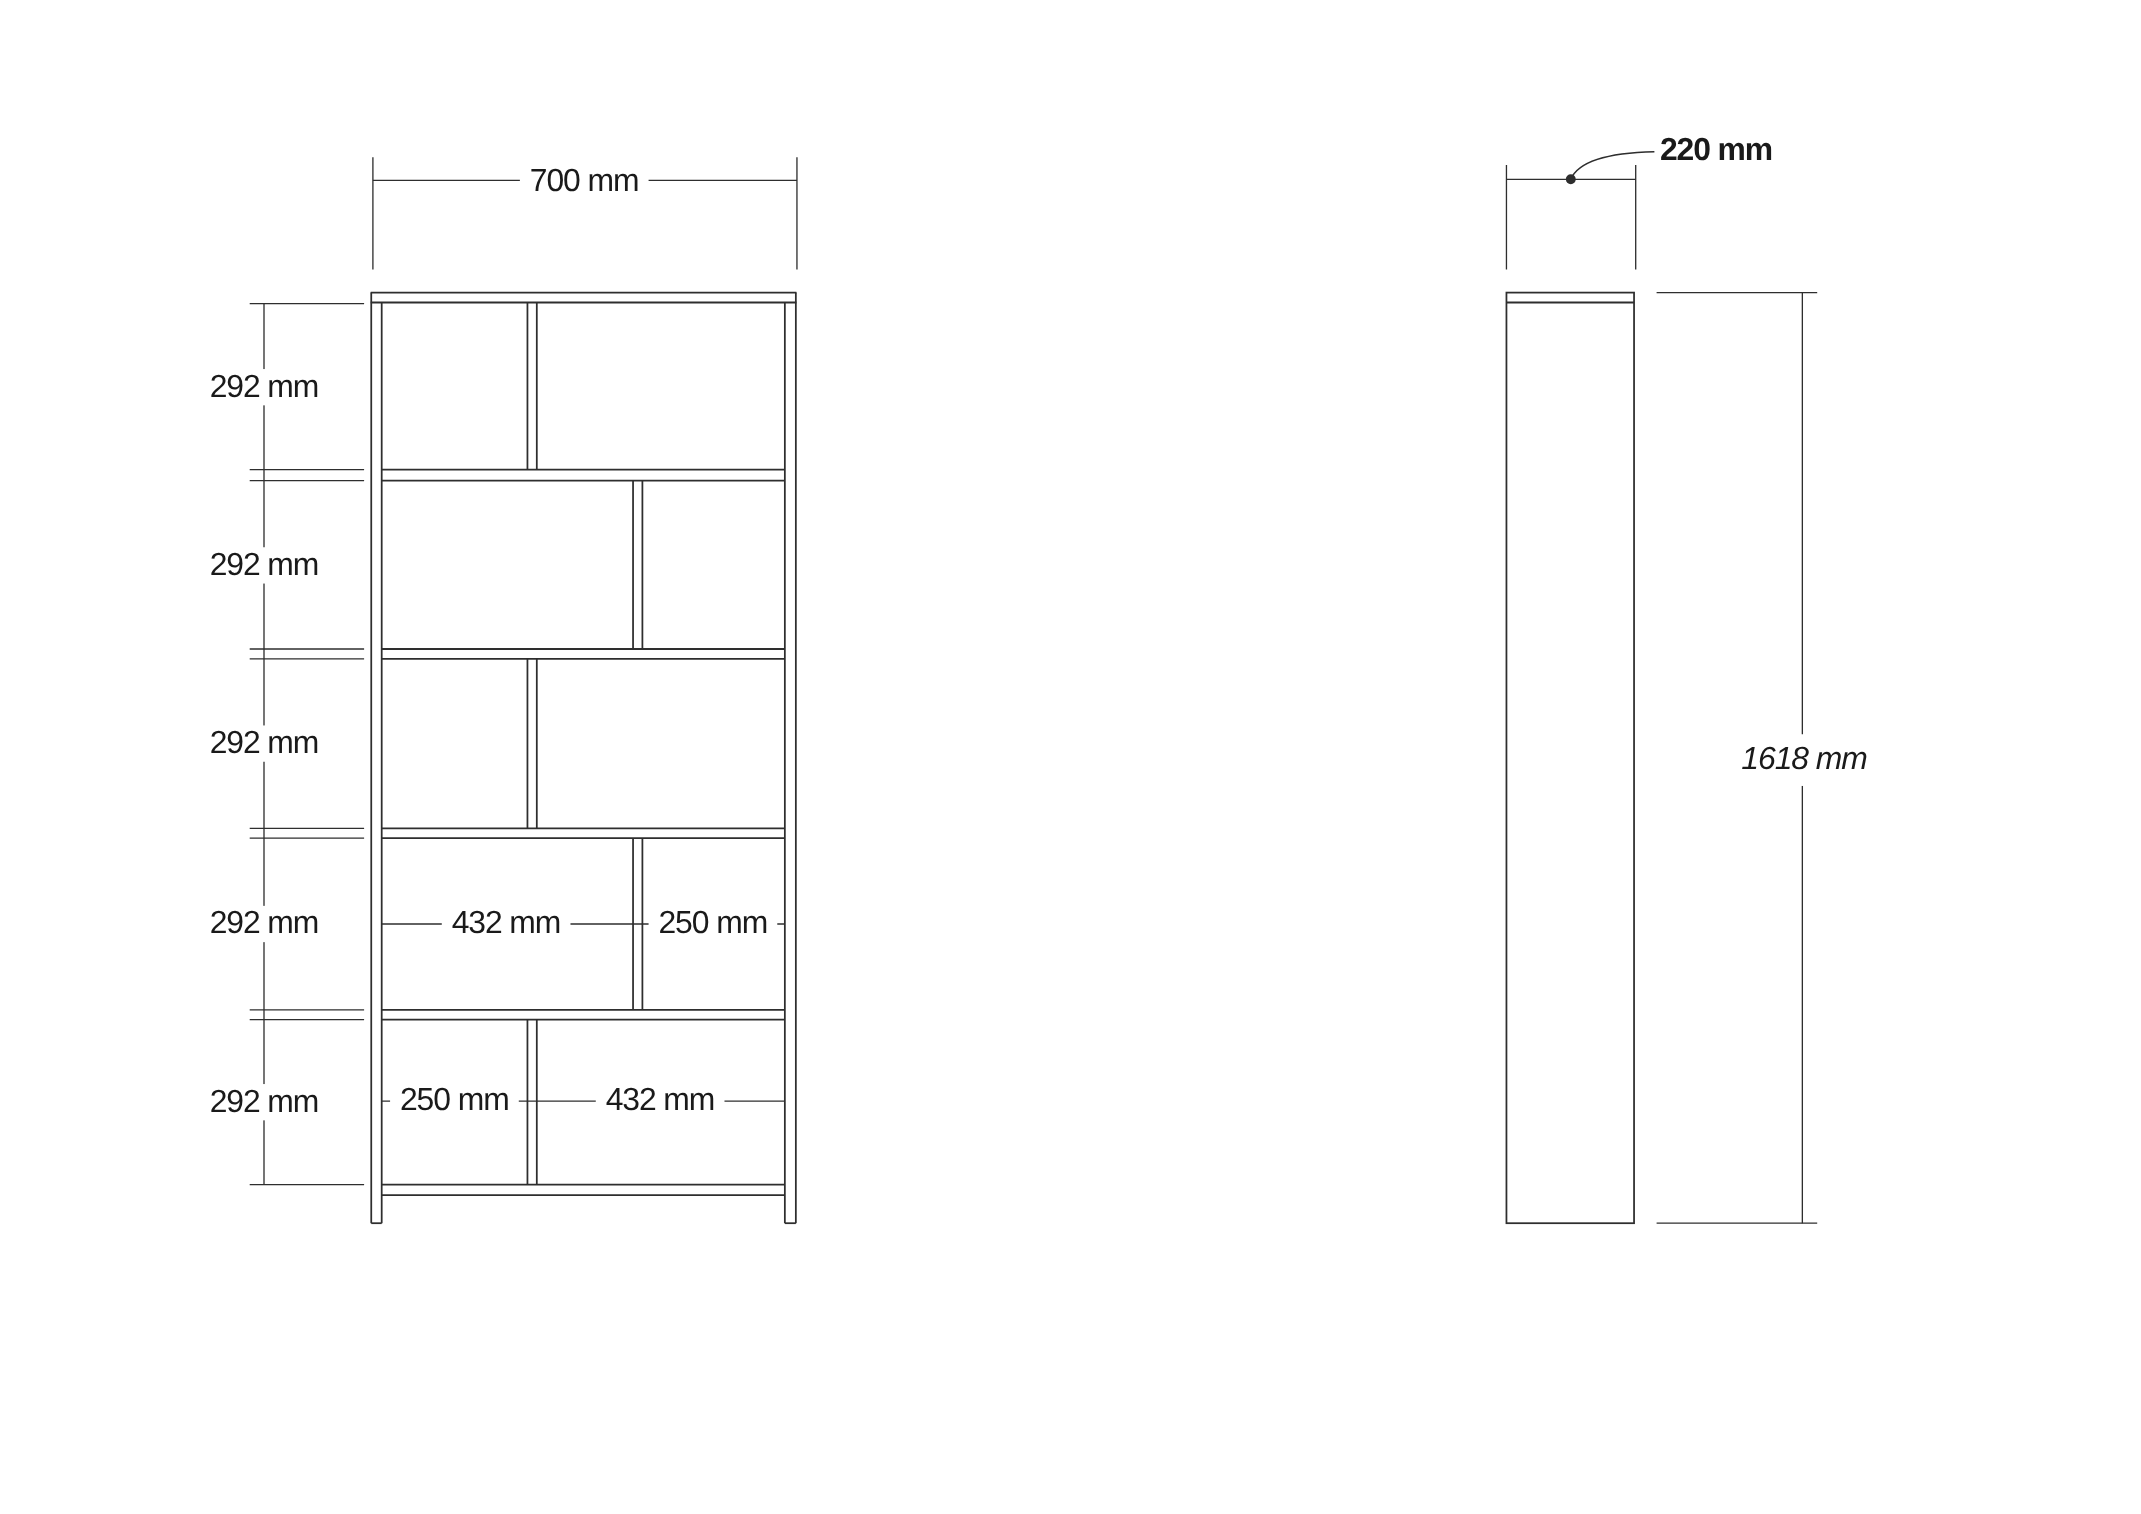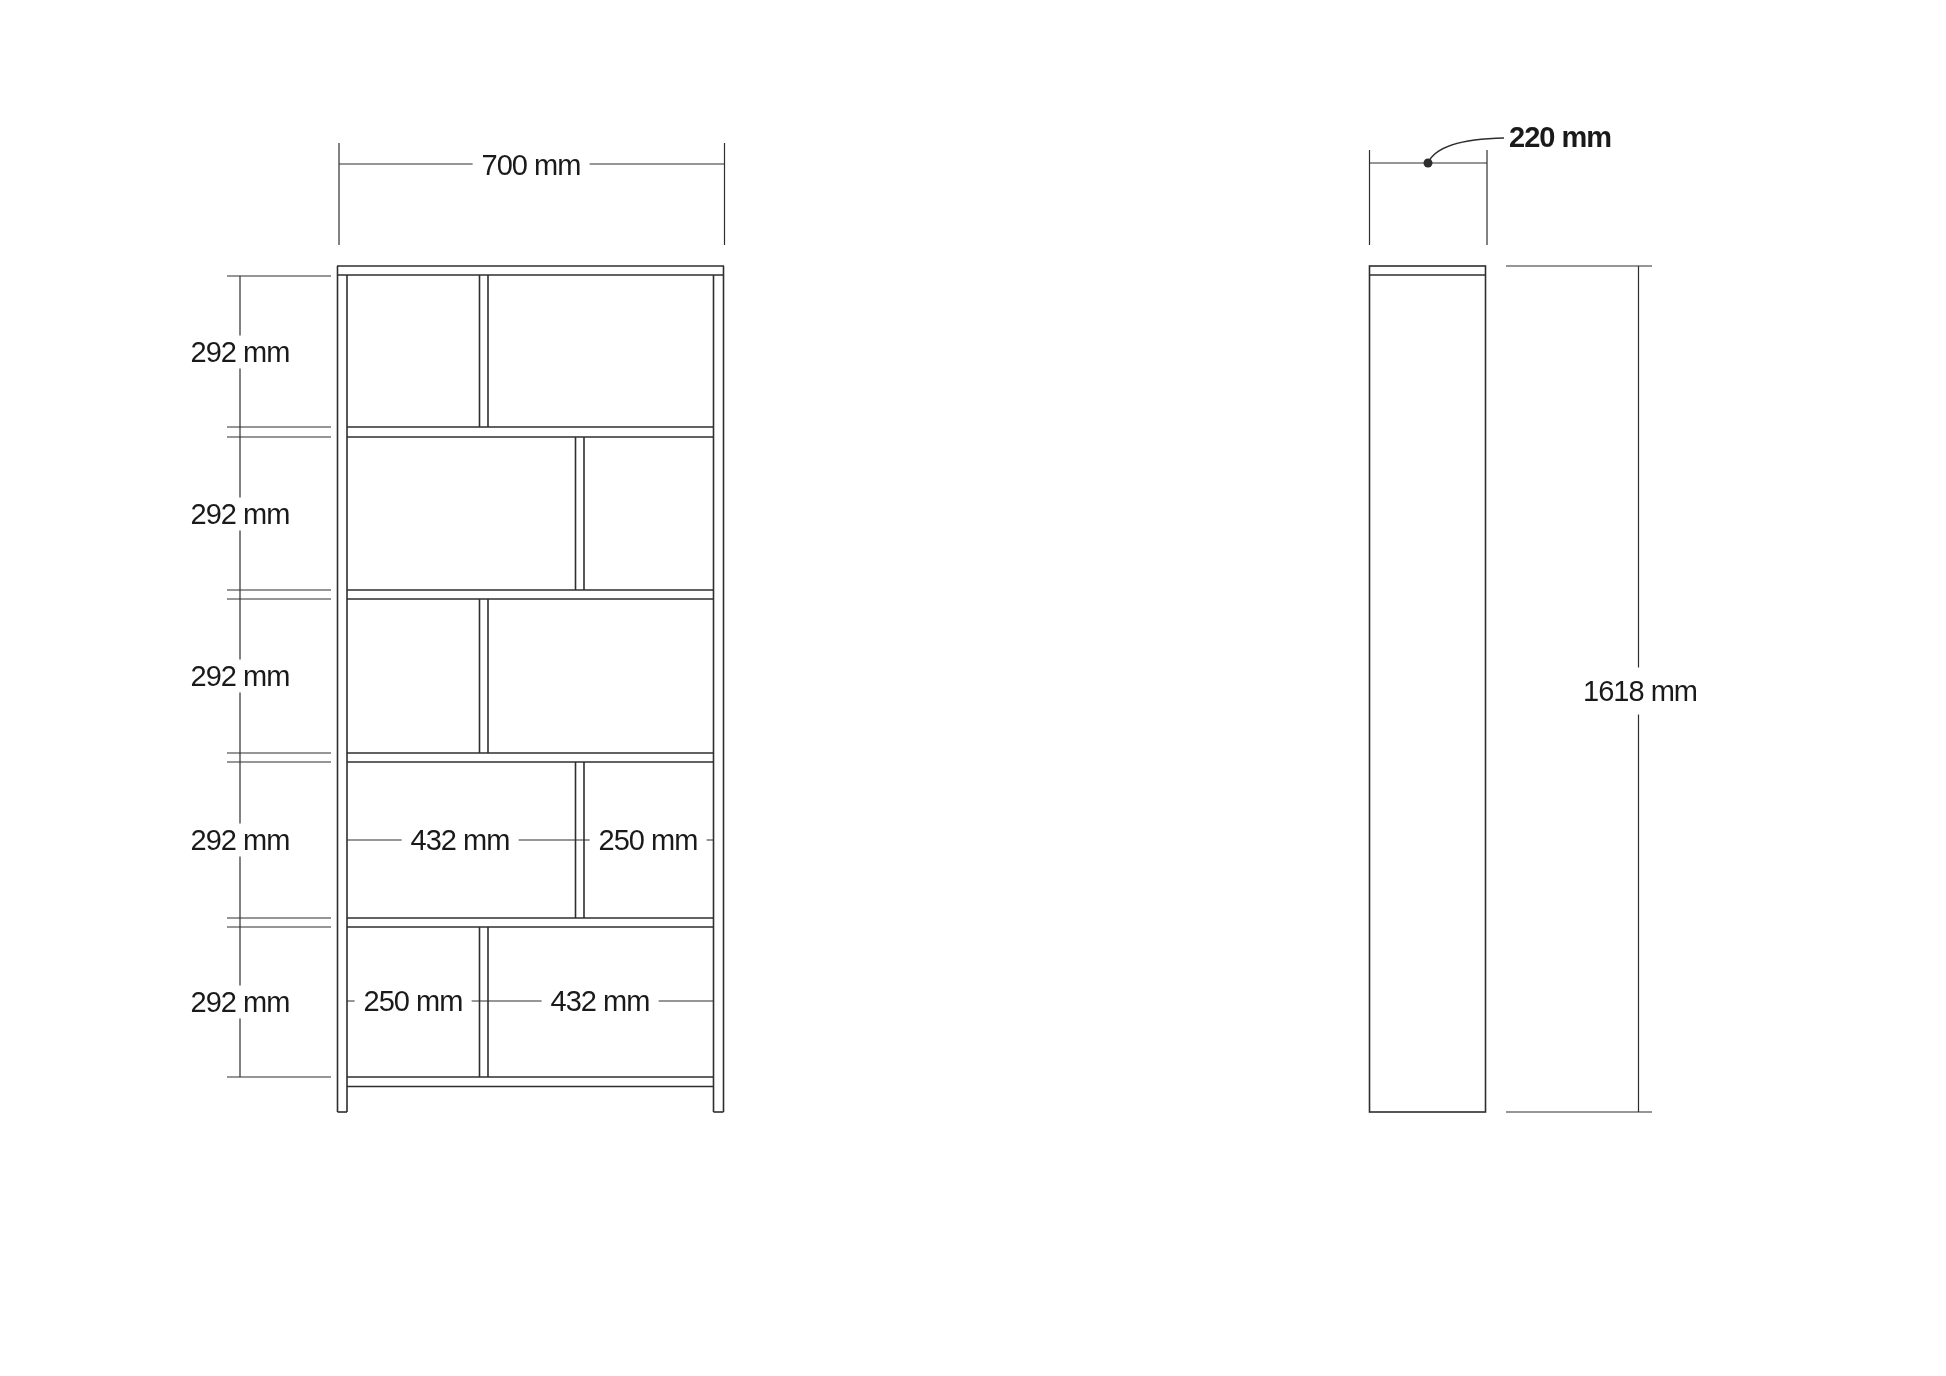--- a/index.html
+++ b/index.html
@@ -43,20 +43,21 @@
     background:var(--bg);
     color:var(--text);
     font-size:29px;
     line-height:1;
     letter-spacing:-1px;
     white-space:nowrap;
     padding:2px 9px;
   }
   .dim-label--vline{
     padding:9px 4px;
+    font-style:italic;
   }
   .dim-label--leftanchor{
     transform:translateY(-50%);
     padding:2px 4px;
     font-weight:bold;
   }
 </style>
 </head>
 <body>
 

